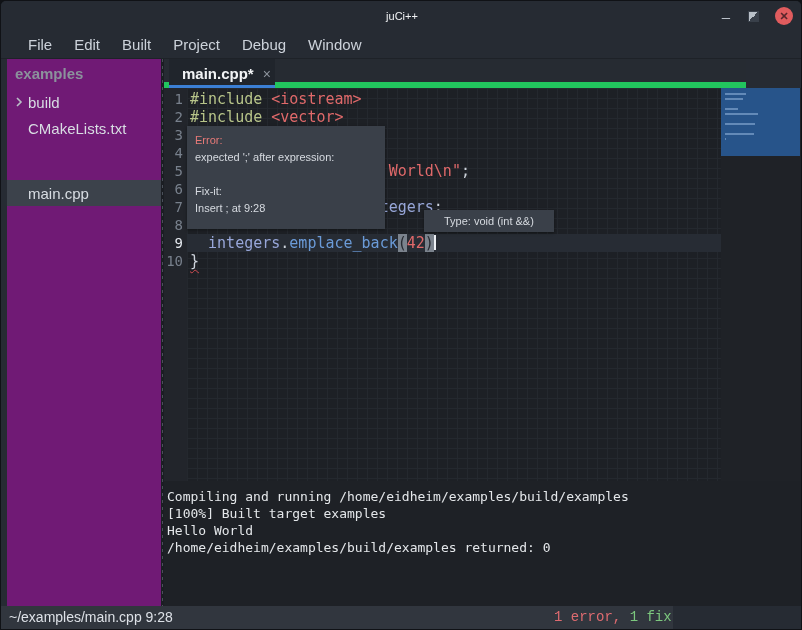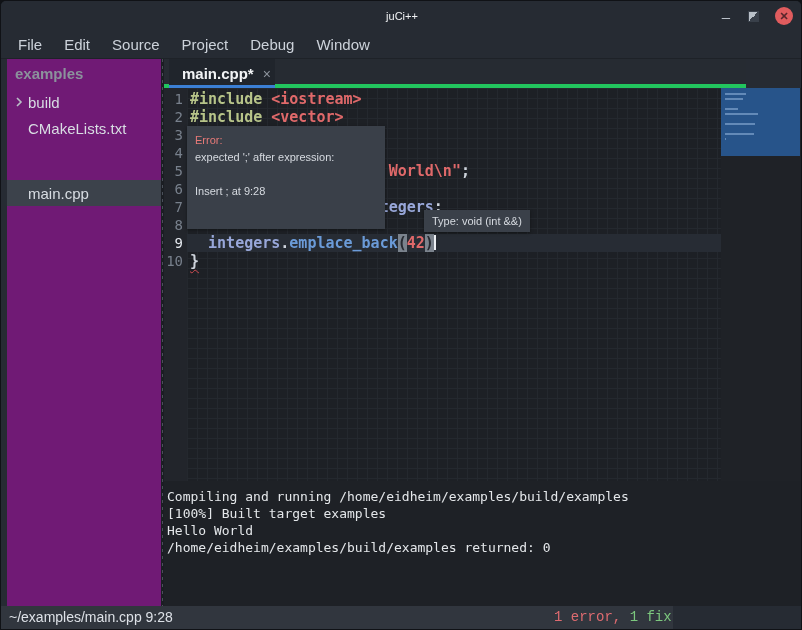--- a/index.html
+++ b/index.html
@@ -16,21 +16,21 @@
   .win-controls { position:absolute; right:10px; top:0; height:30px; display:flex; align-items:center; gap:16px; }
   .btn-min { width:12px; height:30px; display:flex; align-items:center; justify-content:center;
              color:#b9c0c8; font-size:15px; cursor:default; }
   .btn-restore { width:11px; height:11px; background:linear-gradient(315deg, #39404a 50%, #b9c0c8 50%);
                  border:1px solid #39404a; }
   .btn-close { width:18px; height:18px; border-radius:50%; background:#e05c5e; color:#58262b;
                display:flex; align-items:center; justify-content:center; font-size:11px; font-weight:bold; }
 
   
   .menubar { position:absolute; left:0; top:30px; width:802px; height:28px; background:#262b33;
-             display:flex; align-items:center; padding-left:6px; border-bottom:1px solid #1e2228; }
+             display:flex; align-items:center; padding-left:16px; border-bottom:1px solid #1e2228; }
   .menu-item { color:#ccd2da; font-size:15px; padding:0 11px; line-height:27px; }
 
   
   .main { position:absolute; left:0; top:58px; width:802px; height:547px; }
 
   .sidebar { position:absolute; left:6px; top:0; width:192px; height:547px; background:#701a75; }
   .sidebar-header { height:30px; line-height:30px; padding-left:8px; color:#8b929c;
                     font-size:15px; font-weight:bold; }
   .tree-item { height:26px; display:flex; align-items:center; color:#d8dde3; font-size:15px; }
   .tree-item .chev { width:14px; margin-left:7px; display:flex; align-items:center; }
@@ -38,58 +38,58 @@
   .tree-item.selected { background:#3c424b;margin-top:39px; }
 
   .sep-v { position:absolute; left:160px; top:0; width:3px; height:547px; background:#1b1e23;
            background-image:repeating-linear-gradient(to bottom, #4a505a 0 3px, transparent 3px 7px);
            background-size:1px 100%; background-position:1px 0; background-repeat:no-repeat, repeat; }
 
   .rightpane { position:absolute; left:163px; top:0; width:639px; height:547px; }
 
   
   .tabstrip { position:absolute; left:0; top:0; width:582px; height:29px; background:#262b32;
-              border-bottom:4px solid #22c55e; }
+              border-bottom:6px solid #22c55e; }
   .tab { position:absolute; left:5px; top:0; height:29px; width:106px; background:#20252c;
          display:flex; align-items:center; padding:0 8px 0 13px; }
   .tab .tab-label { color:#f2f4f6; font-size:15px; font-weight:bold; }
   .tab .tab-close { color:#8d949d; font-size:14px; margin-left:9px; line-height:1; }
   .tab .accent { position:absolute; left:0; bottom:0; width:100%; height:3px; }
 
   
   .editor { position:absolute; left:0; top:29px; width:639px; height:393px; background:#1d2025; }
   .gutter { position:absolute; left:0; top:0; width:23px; height:393px; background:#22252b;
             padding-top:2px; }
   .gutter .ln { height:18px; line-height:18px; text-align:right; padding-right:4px;
                 color:#78808c; font-family:"DejaVu Sans Mono", monospace; font-size:14px; }
   .gutter .ln.cur { color:#e6eaf0; }
   .code { position:absolute; left:23px; top:0; width:534px; height:393px; background:#1d2025;
           background-image:linear-gradient(#24282e 1px, transparent 1px),
                            linear-gradient(90deg, #24282e 1px, transparent 1px);
-          background-size:10px 10px; padding-top:2px; overflow:hidden;font-weight:bold; }
+          background-size:10px 10px; padding-top:2px; overflow:hidden; }
   .code-row { position:relative; height:18px; line-height:18px; white-space:pre;
               font-family:"DejaVu Sans Mono", monospace; font-size:15px; padding-left:3px; }
   .code-row.current { background:#272c34; }
   .seg.bracket-match { background:#7b838d; color:#262a31; }
   .seg.error-squiggle { text-decoration:underline; text-decoration-style:wavy;
                         text-decoration-color:#cf4a50; text-decoration-thickness:1px;
                         text-underline-offset:3px; }
   .cursor { display:inline-block; width:2px; height:15px; background:#eef1f5; vertical-align:-2px; }
 
   .minimap { position:absolute; left:557px; top:0; width:82px; height:393px; background:#1f2227; }
   .minimap-view { position:absolute; left:0; top:0; width:79px; height:68px; overflow:hidden; }
   .mini-line { position:absolute; left:4px; height:2px; background:rgba(173,203,240,0.45); }
 
   
   .tooltip { position:absolute; background:#3a4049; color:#d6dae0; font-size:11px; z-index:5;
              box-shadow:0 1px 3px rgba(0,0,0,0.4); }
   .tt-diagnostic { left:23px; top:38px; width:198px; height:103px; padding:6px 8px; }
   .tt-diagnostic p { line-height:17px; height:17px; white-space:nowrap; }
   .tt-diagnostic p.error { color:#e87a78; }
-  .tt-type { left:260px; top:122px; height:22px; line-height:22px; padding:0 8px; white-space:nowrap; }
+  .tt-type { left:260px; top:122px; height:22px; line-height:22px; padding:0 20px; white-space:nowrap; }
 
   
   .terminal { position:absolute; left:0; top:422px; width:639px; height:125px; background:#1e2126;
               padding:7px 0 0 3px; }
   .terminal .tline { height:17px; line-height:17px; color:#e4e7ea; white-space:pre;
                      font-family:"DejaVu Sans Mono", monospace; font-size:13px; }
 
   
   .statusbar { position:absolute; left:0; top:605px; width:672px; height:25px; background:#31363e;
                border-bottom:2px solid #14161a; }
@@ -106,21 +106,21 @@
     <div class="win-controls">
       <span class="btn-min">–</span>
       <span class="btn-restore"></span>
       <span class="btn-close">✕</span>
     </div>
   </div>
 
   <div class="menubar" id="menubar">
       <div class="menu-item">File</div>
       <div class="menu-item">Edit</div>
-      <div class="menu-item">Source</div>
+      <div class="menu-item">Built</div>
       <div class="menu-item">Project</div>
       <div class="menu-item">Debug</div>
       <div class="menu-item">Window</div>
     </div>
 
   <div class="main">
 
     <div class="sidebar">
       <div class="sidebar-header">examples</div>
       <div id="tree-items">
@@ -190,20 +190,21 @@
               <div class="mini-line" style="top: 35px; width: 30.24px;"></div>
               <div class="mini-line" style="top: 45px; width: 29.16px;"></div>
               <div class="mini-line" style="top: 50px; width: 1.08px;"></div>
             </div>
         </div>
 
         <div class="tooltip tt-diagnostic" id="tt-diagnostic">
             <p class="error">Error:</p>
             <p class="plain">expected ';' after expression:</p>
             <p class="plain"></p>
+            <p class="plain">Fix-it:</p>
             <p class="plain">Insert ; at 9:28</p>
           </div>
 
         <div class="tooltip tt-type">Type: void (int &amp;&amp;)</div>
       </div>
 
       <div class="terminal" id="terminal">
           <div class="tline">Compiling and running /home/eidheim/examples/build/examples</div>
           <div class="tline">[100%] Built target examples</div>
           <div class="tline">Hello World</div>

